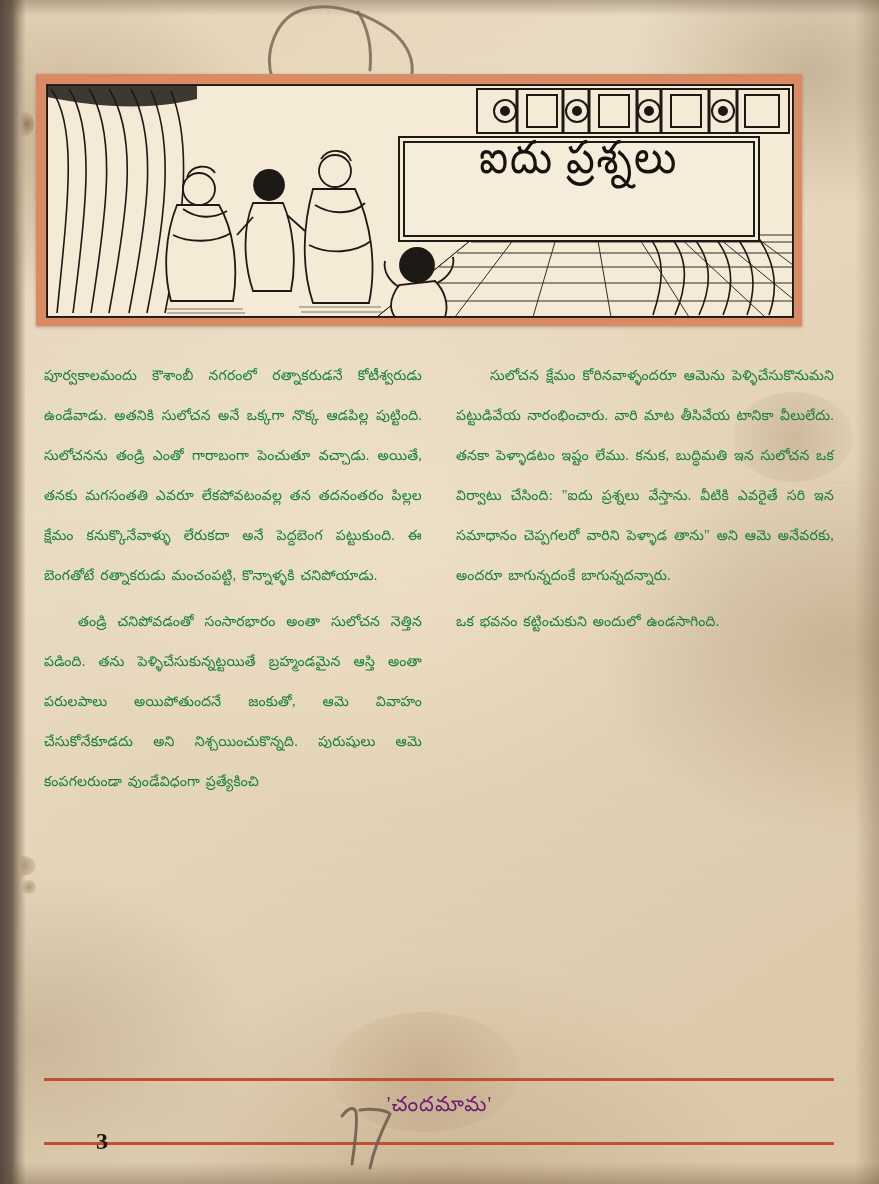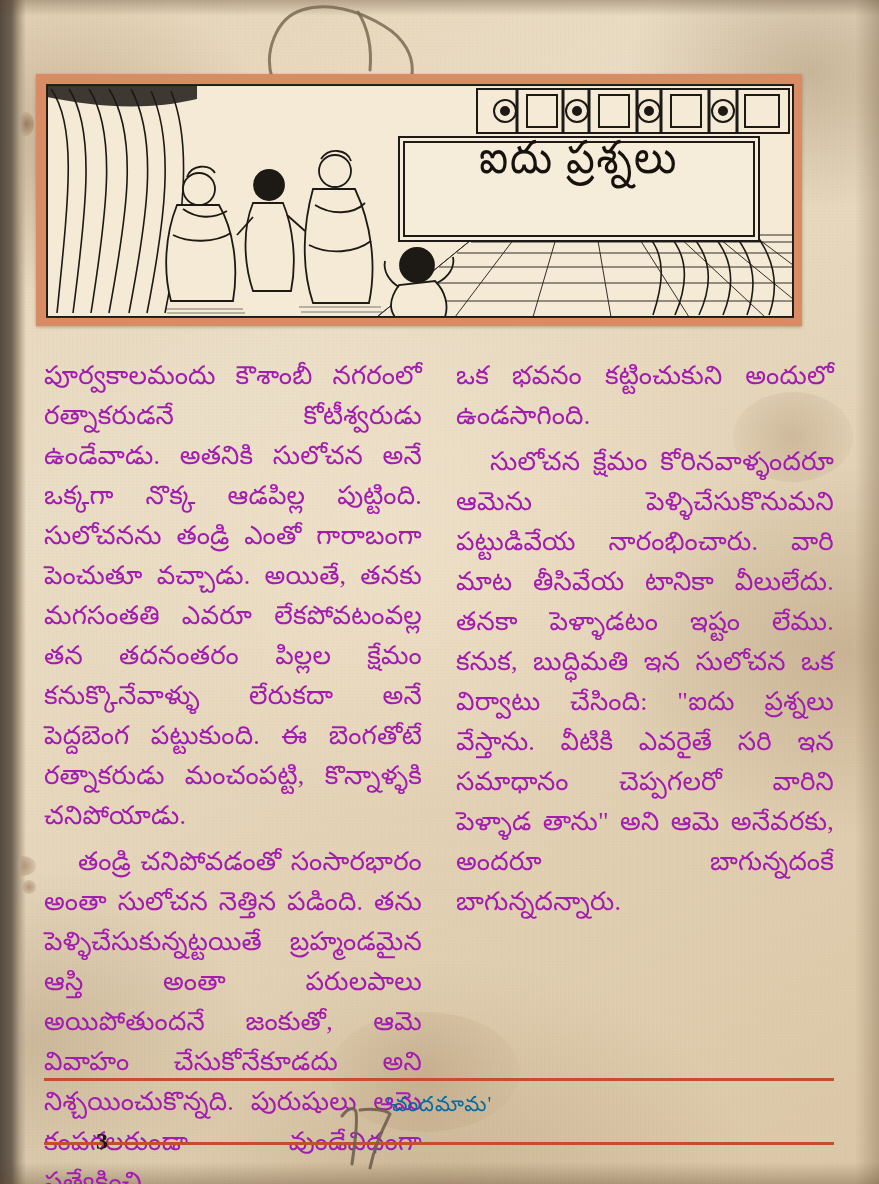--- a/index.html
+++ b/index.html
@@ -140,23 +140,23 @@
     height: 700px;
     display: flex;
     gap: 34px;
   }
   .col {
     width: 378px;
     color: #1d1813;
   }
   .para {
     font-family: "Liberation Serif", serif;
-    font-size: 26px;
+    font-size: 14px;
     line-height: 40px;
-    color: #a21caf;
+    color: #15803d;
     margin: 0 0 6px 0;
     text-align: justify;
     text-justify: inter-word;
     letter-spacing: 0.2px;
     word-spacing: 2px;
   }
   .para.indent { text-indent: 34px; }
 
   
   .rule {
@@ -168,21 +168,21 @@
   }
   .rule.r1 { top: 1078px; }
   .rule.r2 { top: 1142px; }
   .footer-mark {
     position: absolute;
     left: 0; right: 0;
     top: 1092px;
     text-align: center;
     font-family: "Liberation Serif", serif;
     font-size: 21px;
-    color: #0369a1;
+    color: #701a75;
     letter-spacing: 1px;
   }
   .page-number {
     position: absolute;
     left: 96px;
     top: 1128px;
     font-family: "Liberation Serif", serif;
     font-weight: bold;
     font-size: 24px;
     color: #1b1510;
@@ -334,22 +334,22 @@
       </div>
     </div>
   </div>
 
   <div class="body-cols">
     <div class="col">
       <p class="para">పూర్వకాలమందు కౌశాంబీ నగరంలో రత్నాకరుడనే కోటీశ్వరుడు ఉండేవాడు. అతనికి సులోచన అనే ఒక్కగా నొక్క ఆడపిల్ల పుట్టింది. సులోచనను తండ్రి ఎంతో గారాబంగా పెంచుతూ వచ్చాడు. అయితే, తనకు మగసంతతి ఎవరూ లేకపోవటంవల్ల తన తదనంతరం పిల్లల క్షేమం కనుక్కొనేవాళ్ళు లేరుకదా అనే పెద్దబెంగ పట్టుకుంది. ఈ బెంగతోటే రత్నాకరుడు మంచంపట్టి, కొన్నాళ్ళకి చనిపోయాడు.</p>
       <p class="para indent">తండ్రి చనిపోవడంతో సంసారభారం అంతా సులోచన నెత్తిన పడింది. తను పెళ్ళిచేసుకున్నట్టయితే బ్రహ్మండమైన ఆస్తి అంతా పరులపాలు అయిపోతుందనే జంకుతో, ఆమె వివాహం చేసుకోనేకూడదు అని నిశ్చయించుకొన్నది. పురుషులు ఆమె కంపగలరుండా వుండేవిధంగా ప్రత్యేకించి</p>
     </div>
     <div class="col">
+      <p class="para indent">సులోచన క్షేమం కోరినవాళ్ళందరూ ఆమెను పెళ్ళిచేసుకొనుమని పట్టుడివేయ నారంభించారు. వారి మాట తీసివేయ టానికా వీలులేదు. తనకా పెళ్ళాడటం ఇష్టం లేము. కనుక, బుద్ధిమతి ఇన సులోచన ఒక విర్వాటు చేసింది: "ఐదు ప్రశ్నలు వేస్తాను. వీటికి ఎవరైతే సరి ఇన సమాధానం చెప్పగలరో వారిని పెళ్ళాడ తాను" అని ఆమె అనేవరకు, అందరూ బాగున్నదంకే బాగున్నదన్నారు.</p>
       <p class="para">ఒక భవనం కట్టించుకుని అందులో ఉండసాగింది.</p>
-      <p class="para indent">సులోచన క్షేమం కోరినవాళ్ళందరూ ఆమెను పెళ్ళిచేసుకొనుమని పట్టుడివేయ నారంభించారు. వారి మాట తీసివేయ టానికా వీలులేదు. తనకా పెళ్ళాడటం ఇష్టం లేము. కనుక, బుద్ధిమతి ఇన సులోచన ఒక విర్వాటు చేసింది: "ఐదు ప్రశ్నలు వేస్తాను. వీటికి ఎవరైతే సరి ఇన సమాధానం చెప్పగలరో వారిని పెళ్ళాడ తాను" అని ఆమె అనేవరకు, అందరూ బాగున్నదంకే బాగున్నదన్నారు.</p>
     </div>
   </div>
 
   <div class="rule r1"></div>
   <div class="footer-mark">'చందమామ'</div>
   <div class="rule r2"></div>
   <div class="page-number">3</div>
 
   <svg class="scribble-bottom" viewBox="0 0 70 72">
     <path d="M12 18 C18 10 24 8 26 14 C28 28 24 50 22 66" fill="none" stroke="#6f6150" stroke-width="3" stroke-linecap="round" opacity="0.9"></path>

